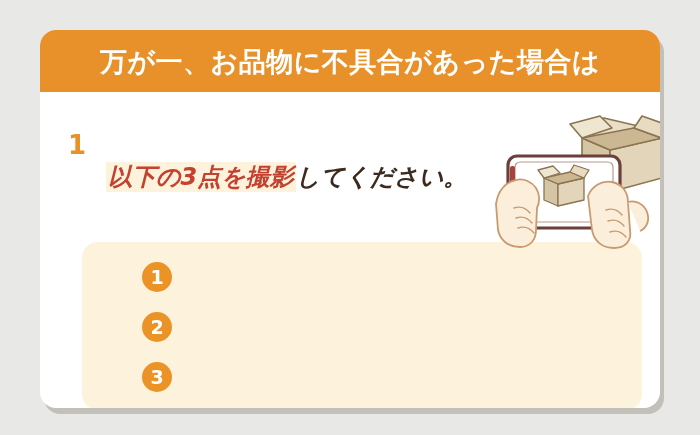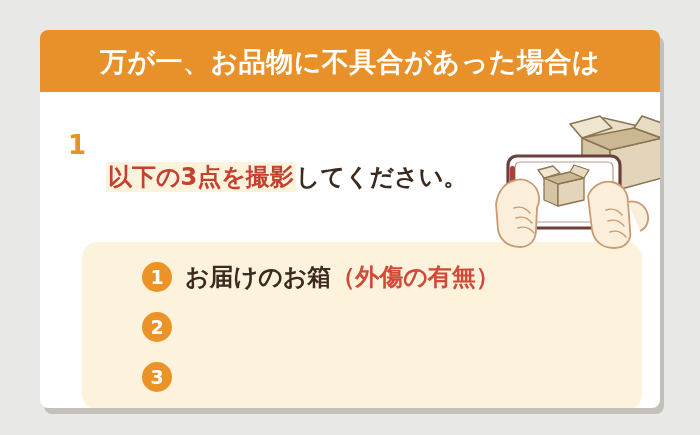--- a/index.html
+++ b/index.html
@@ -21,21 +21,21 @@
   }
 
   
   .card {
     position: absolute;
     left: 40px;
     top: 30px;
     width: 620px;
     height: 378px;
     background: #ffffff;
-    border-radius: 8px;
+    border-radius: 16px;
     box-shadow: 4px 6px 0 0 rgba(150, 143, 130, 0.45);
     overflow: hidden;
   }
 
   
   .card-header {
     position: absolute;
     left: 0;
     top: 0;
     width: 620px;
@@ -86,20 +86,21 @@
   .step-text-line1 {
     color: #3b2a1d;
     font-size: 24px;
     font-weight: bold;
     line-height: 1.32;
   }
   .step-line2 {
     margin-left: 38px;
     white-space: nowrap;
     line-height: 1.32;
+    font-style: italic;
   }
   .hl {
     background: #fdf3dd;
     color: #c4402f;
     font-size: 24px;
     font-weight: bold;
     padding: 1px 2px;
   }
   .step-text-tail {
     color: #3b2a1d;
@@ -186,21 +187,20 @@
         <div class="step-line2">
           <span class="hl">以下の3点を撮影</span><span class="step-text-tail">してください。</span>
         </div>
       </div>
 
       <div class="list-panel">
         <div class="list-items">
 
           <div class="list-item">
             <span class="badge">1</span>
-            <span class="item-text"><span>お届けのお箱</span><span class="accent">（外傷の有無）</span></span>
           </div>
 
           <div class="list-item">
             <span class="badge">2</span>
           </div>
 
           <div class="list-item">
             <span class="badge">3</span>
           </div>
 

